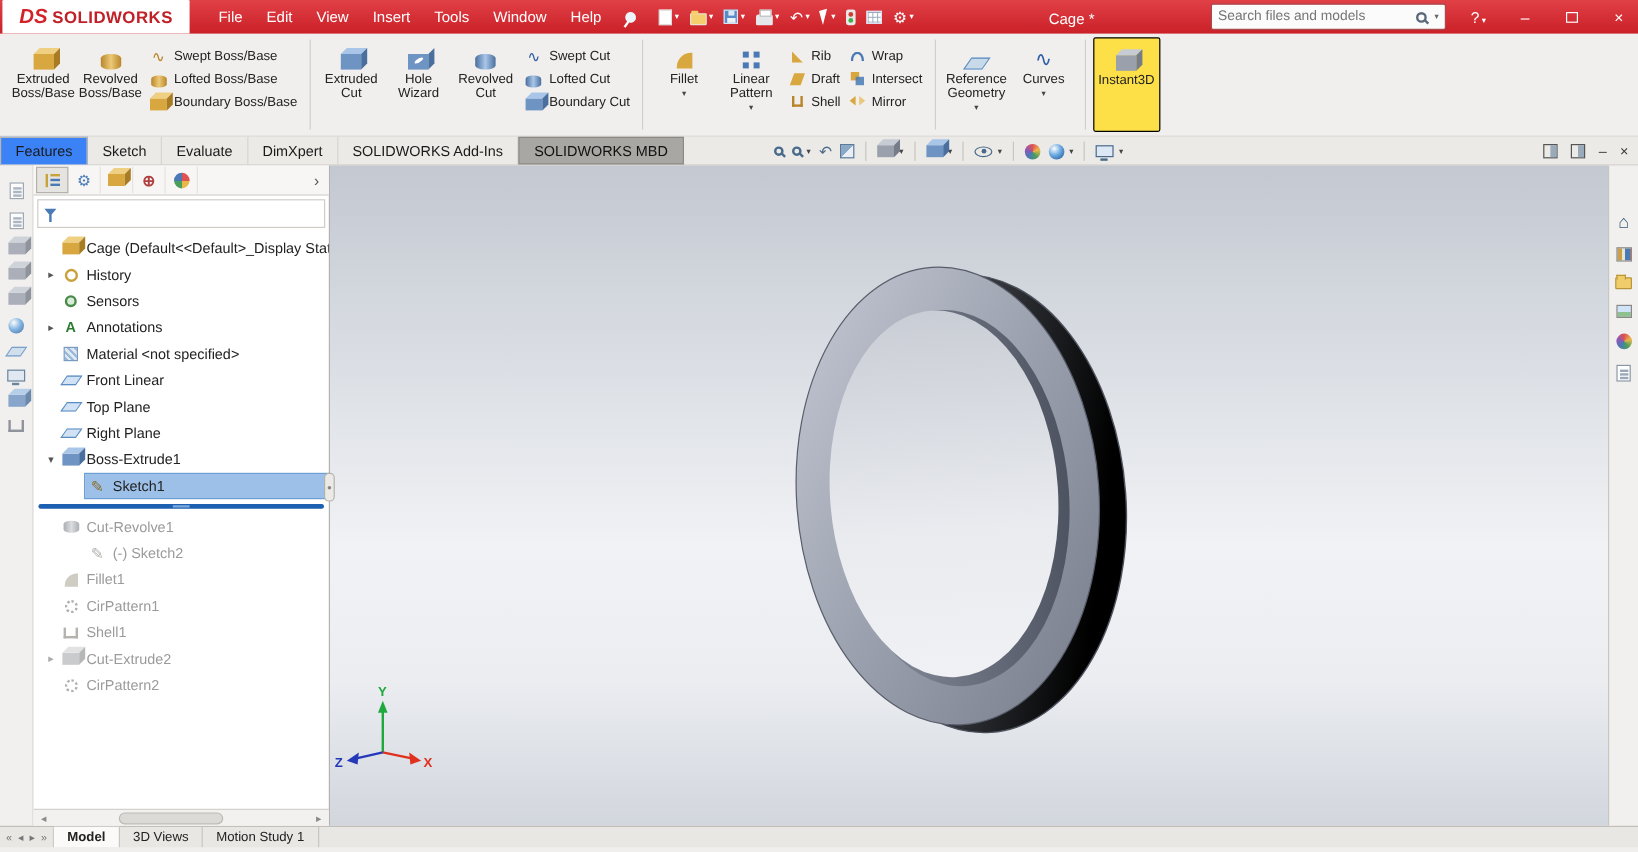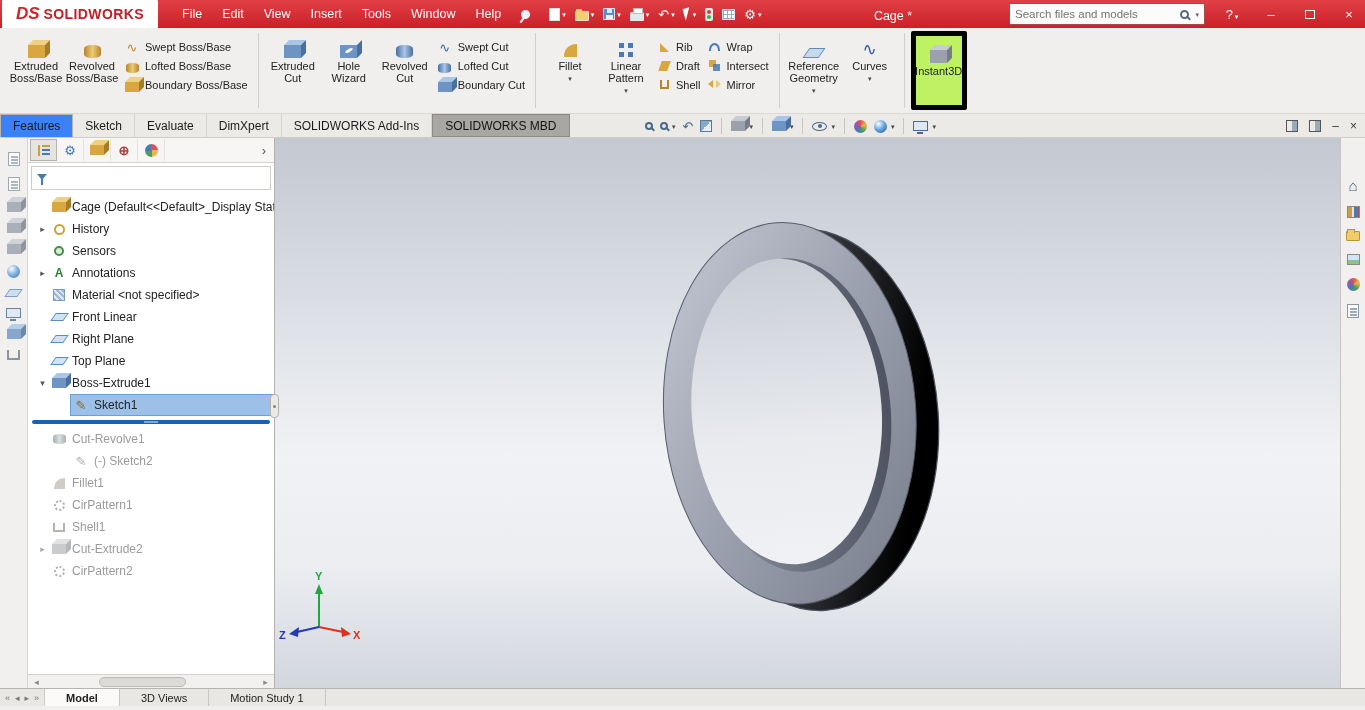--- a/index.html
+++ b/index.html
@@ -47,21 +47,21 @@
   .ribbon{height:86px;background:#f1efed;display:flex;align-items:stretch;padding:2px 4px;border-bottom:1px solid #dbd8d4}
   .rgroup{display:flex;align-items:stretch;padding:1px 4px}
   .rsep{width:1px;background:#d2cfca;margin:3px 2px}
   .rlarge{display:flex;flex-direction:column;align-items:center;width:56px;padding:3px 1px 1px;gap:2px;border-radius:2px}
   .rlarge .lbl{font-size:11px;line-height:12px;text-align:center;color:#222;display:flex;flex-direction:column}
   .dcaret{font-size:7px;color:#444;line-height:1;margin-top:1px}
   .rsmallcol{display:flex;flex-direction:column;gap:4px;padding:8px 4px 0 4px}
   .rsmall{display:flex;align-items:center;gap:5px;font-size:11px;color:#222;height:15px;white-space:nowrap}
   .iconbox{width:28px;height:24px;display:flex;align-items:flex-end;justify-content:center;flex:none}
   .iconbox.sm{width:16px;height:14px}
-  .active-tool{background:#bef264;border:5px solid #000000}
+  .active-tool{background:#fde047;border:1px solid #000000}
 
   
   .icube{position:relative;width:14px;height:10px;background:var(--f,#d9a73f);flex:none}
   .icube::before{content:"";position:absolute;left:0;top:-5px;width:100%;height:5px;background:var(--t,#efcf82);transform:skewX(-45deg);transform-origin:0 100%}
   .icube::after{content:"";position:absolute;left:100%;top:0;width:5px;height:100%;background:var(--s,#a87c22);transform:skewY(-45deg);transform-origin:0 0}
   .icube.big{width:17px;height:13px}
   .blue3d{--f:#6e94c4;--t:#a9c6e8;--s:#4a6f9e}
   .gray3d{--f:#9aa0ac;--t:#c6cbd4;--s:#767c88}
   .icyl{width:17px;height:13px;background:linear-gradient(90deg,#b8862a,#edc978,#b8862a);border-radius:45%/28%;flex:none}
   .icyl.bluecyl{background:linear-gradient(90deg,#4a6f9e,#a9c6e8,#4a6f9e)}
@@ -163,21 +163,21 @@
   .rightstrip{width:25px;background:#f2f0ee;border-left:1px solid #c9c6c2;display:flex;flex-direction:column;align-items:center;padding-top:40px;gap:13px}
   .rhome{color:#3a5a7a;font-size:15px;line-height:1}
   .ibooks{width:13px;height:12px;background:linear-gradient(90deg,#c8a04a 0 4px,#ece4d2 4px 6px,#4a7ab5 6px 10px,#a05050 10px 13px);border:1px solid #8a8a8a}
   .ifold2{width:14px;height:10px;background:#f0cd6a;border:1px solid #b8963a;position:relative;border-radius:1px}
   .ifold2::before{content:"";position:absolute;top:-3px;left:0;width:6px;height:3px;background:#f0cd6a;border:1px solid #b8963a;border-bottom:none}
   .ipalette{width:13px;height:11px;border:1px solid #888;background:linear-gradient(180deg,#cfe4f8 55%,#8fc08f 55%)}
 
   
   .bottombar{height:18px;background:#e9e7e4;border-top:1px solid #b8b5b1;display:flex;align-items:stretch;font-size:11px}
   .tabnav{display:flex;align-items:center;padding:0 5px;gap:5px;color:#777;font-size:9px;border-right:1px solid #cfccc8}
-  .btab{padding:0 21px;display:flex;align-items:center;border-right:1px solid #c9c6c2;color:#222}
+  .btab{padding:0 11px;display:flex;align-items:center;border-right:1px solid #c9c6c2;color:#222}
   .btab.active{background:#fbfaf9;font-weight:bold}
 </style>
 </head>
 <body>
 
 <header class="titlebar">
   <div class="logo">
     <span class="logo-ds">DS</span>
     <span class="logo-text">SOLIDWORKS</span>
   </div>
@@ -567,28 +567,28 @@
         <span class="ticon">
             <span class="iplane sm"></span>
           </span>
         <span class="tlabel">Front Linear</span>
       </div>
       <div class="trow">
         <span class="arrowc"></span>
         <span class="ticon">
             <span class="iplane sm"></span>
           </span>
+        <span class="tlabel">Top Plane</span>
+      </div>
+      <div class="trow">
+        <span class="arrowc"></span>
+        <span class="ticon">
+            <span class="iplane sm"></span>
+          </span>
         <span class="tlabel">Right Plane</span>
-      </div>
-      <div class="trow">
-        <span class="arrowc"></span>
-        <span class="ticon">
-            <span class="iplane sm"></span>
-          </span>
-        <span class="tlabel">Top Plane</span>
       </div>
       <div class="trow">
         <span class="arrowc">▾</span>
         <span class="ticon">
             <span class="icube blue3d"></span>
           </span>
         <span class="tlabel">Boss-Extrude1</span>
       </div>
       <div class="trow lvl2">
         <span class="arrowc"></span>

